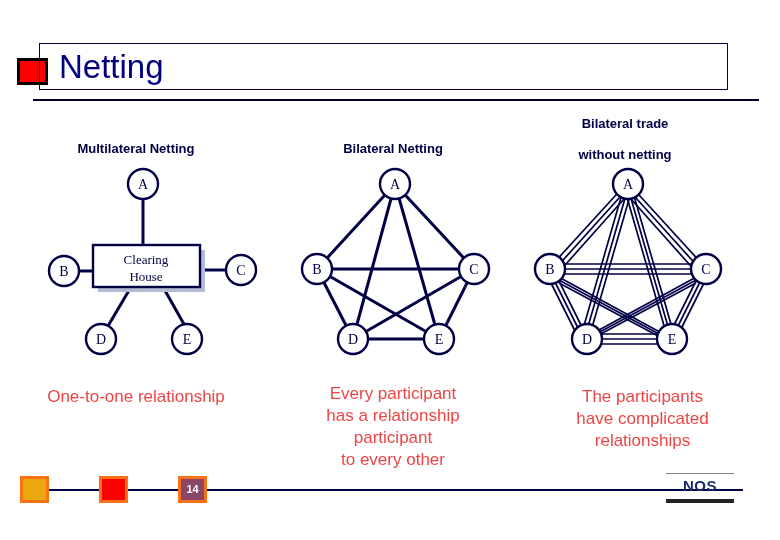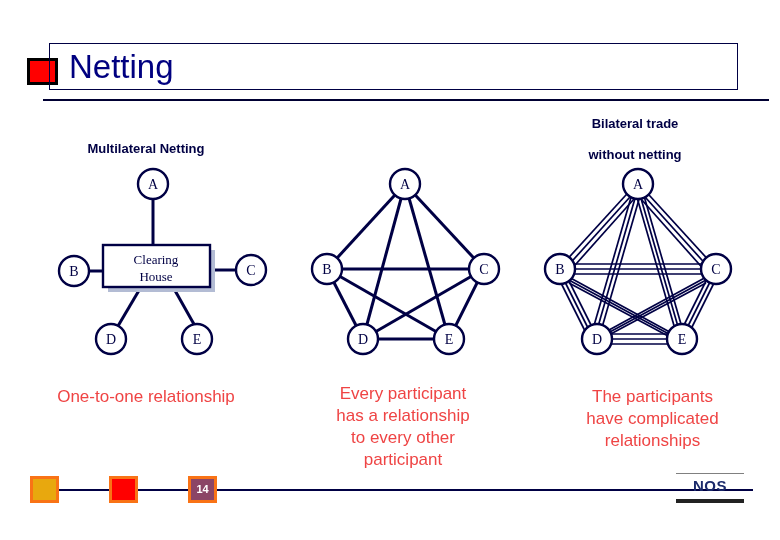--- a/index.html
+++ b/index.html
@@ -3,21 +3,21 @@
 <meta charset="utf-8">
 <style>
   html,body{margin:0;padding:0;}
   body{
     width:780px;height:540px;
     background:#ffffff;
     font-family:"Liberation Sans", sans-serif;
     overflow:hidden;
     position:relative;
   }
-  .slide{position:absolute;left:13px;top:0;width:676px;height:540px;}
+  .slide{position:absolute;left:3px;top:0;width:676px;height:540px;}
 
   
   .title-bullet{
     position:absolute;left:14px;top:58px;width:31px;height:27px;
     background:#ff0000;border:3px solid #000000;box-sizing:border-box;
   }
   .title-box{
     position:absolute;left:36px;top:43px;width:689px;height:47px;
     border:1px solid #000044;box-sizing:border-box;background:transparent;
   }
@@ -102,20 +102,21 @@
 
 <div class="slide">
 
   <div class="title-bullet"></div>
   <div class="title-box"></div>
   <div class="title-text">Netting</div>
   <div class="title-rule"></div>
 
   <div class="col-head" id="head-multilateral">Multilateral Netting</div>
 
+  <div class="col-head" id="head-bilateral">Bilateral Netting</div>
 
   <div class="col-head" id="head-trade">
     <div>Bilateral trade</div>
     <div style="height:9px"></div>
     <div>without netting</div>
   </div>
 
   <div class="diagram" id="diagram-multilateral">
     <svg width="260" height="210" viewBox="0 0 260 210">
 
@@ -259,22 +260,22 @@
     </svg>
   </div>
 
   <div class="caption" id="caption-multilateral">
     <div>One-to-one relationship</div>
   </div>
 
   <div class="caption" id="caption-bilateral">
     <div>Every participant</div>
     <div>has a relationship</div>
+    <div>participant</div>
     <div>to every other</div>
-    <div>participant</div>
   </div>
 
   <div class="caption" id="caption-trade">
     <div>The participants</div>
     <div>have complicated</div>
     <div>relationships</div>
   </div>
 
   <div class="footer-rule"></div>
   <div class="foot-sq" id="foot-square-gold"></div>

